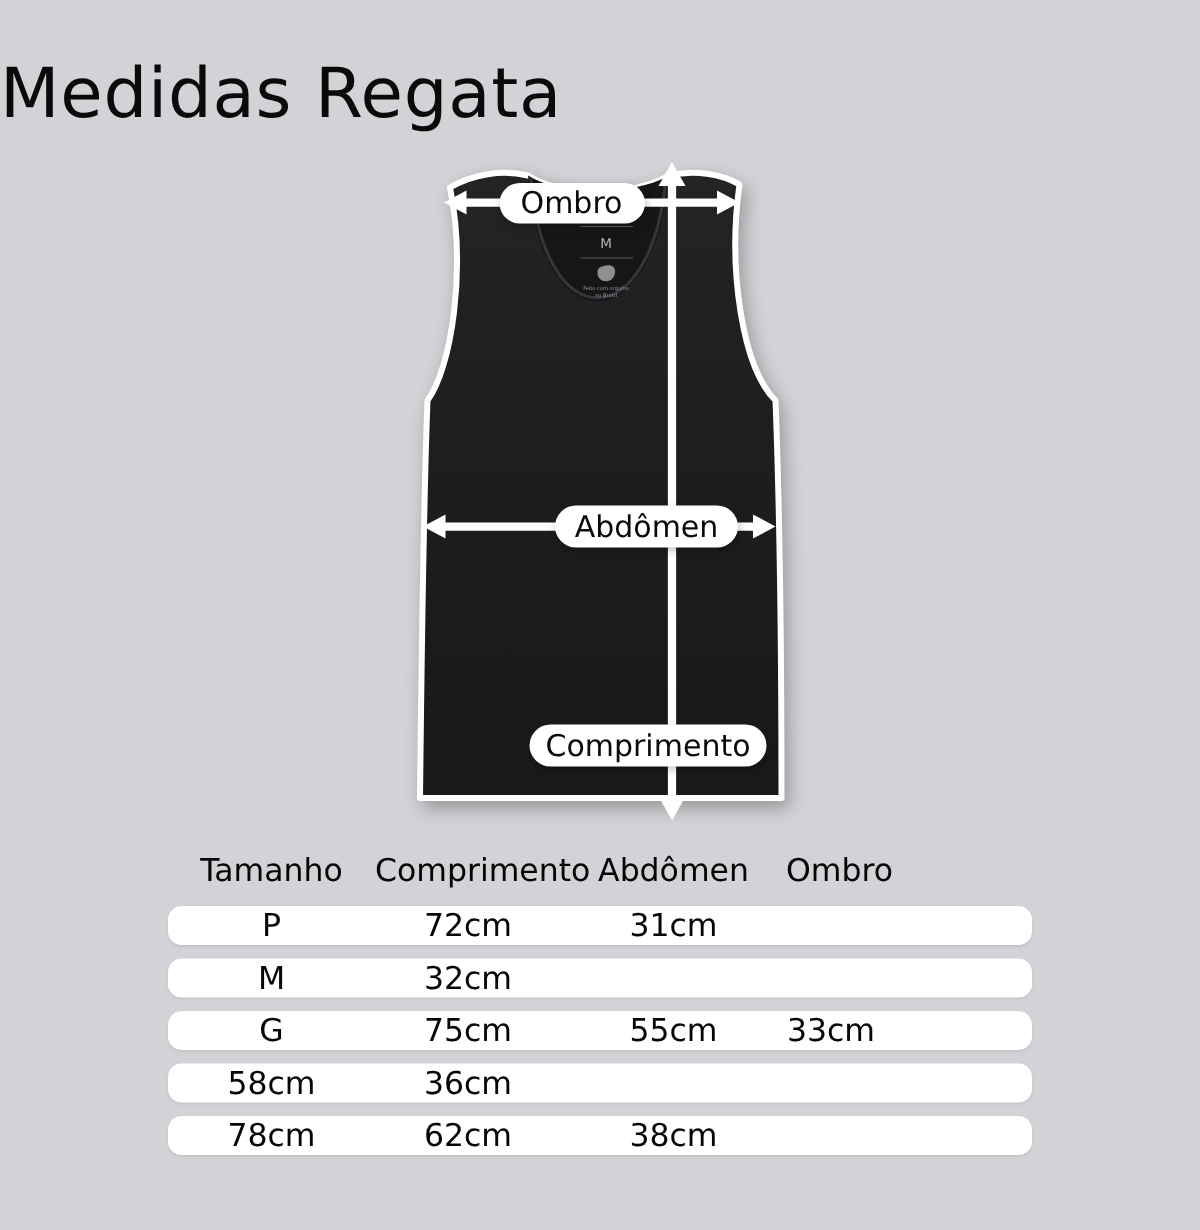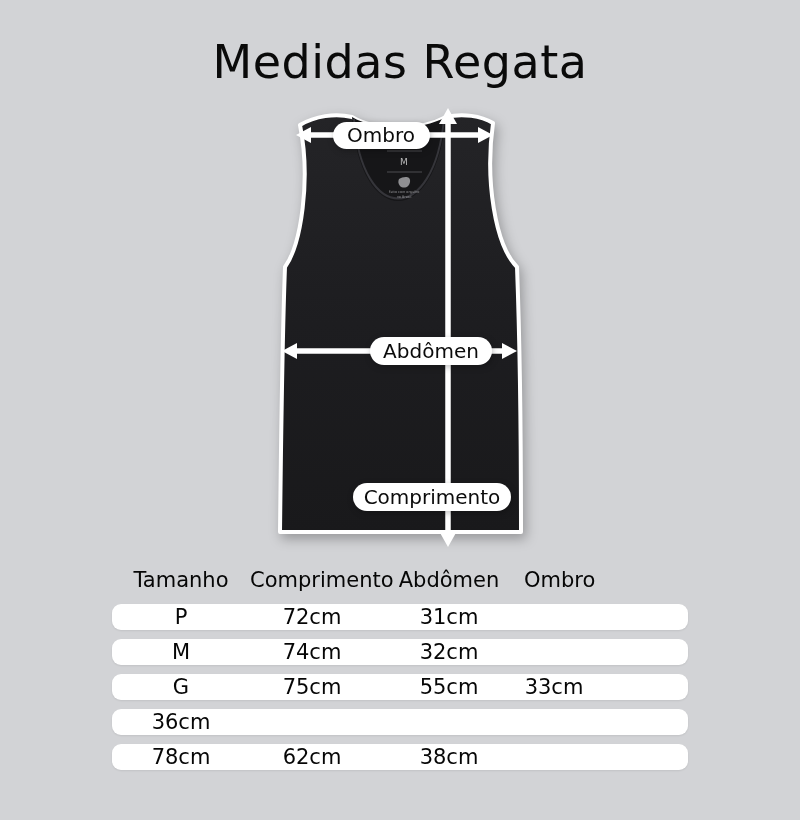--- a/index.html
+++ b/index.html
@@ -4,21 +4,21 @@
 <style>
   html,body{margin:0;padding:0;}
   body{
     width:800px;height:820px;position:relative;overflow:hidden;
     background:#d2d3d6;
     font-family:"DejaVu Sans","Liberation Sans",sans-serif;
     -webkit-font-smoothing:antialiased;
   }
   .page-title{
     position:absolute;top:34px;left:0;width:800px;height:56px;
-    text-align:center;font-size:46px;line-height:56px;font-weight:500;
+    text-align:left;font-size:46px;line-height:56px;font-weight:500;
     letter-spacing:.5px;color:#0a0a0a;
   }
   .diagram-svg{
     position:absolute;left:250px;top:95px;width:300px;height:465px;
     overflow:visible;
   }
   .shirt-shadow{filter:drop-shadow(3px 5px 6px rgba(0,0,0,.28));}
   .pill-shadow{filter:drop-shadow(1px 2px 3px rgba(0,0,0,.25));}
   .pill-label{
     font-family:"DejaVu Sans","Liberation Sans",sans-serif;
@@ -117,30 +117,30 @@
     <div class="tcell">Ombro</div>
   </div>
 
   <div class="trow">
     <div class="tcell">P</div>
     <div class="tcell">72cm</div>
     <div class="tcell">31cm</div>
   </div>
   <div class="trow">
     <div class="tcell">M</div>
-    <div class="tcell">74cm</div>
     <div class="tcell">32cm</div>
   </div>
   <div class="trow">
     <div class="tcell">G</div>
     <div class="tcell">75cm</div>
     <div class="tcell">55cm</div>
     <div class="tcell">33cm</div>
   </div>
   <div class="trow">
+    <div class="tcell">58cm</div>
     <div class="tcell">36cm</div>
   </div>
   <div class="trow">
     <div class="tcell">78cm</div>
     <div class="tcell">62cm</div>
     <div class="tcell">38cm</div>
   </div>
 </div>
 
 </body></html>

